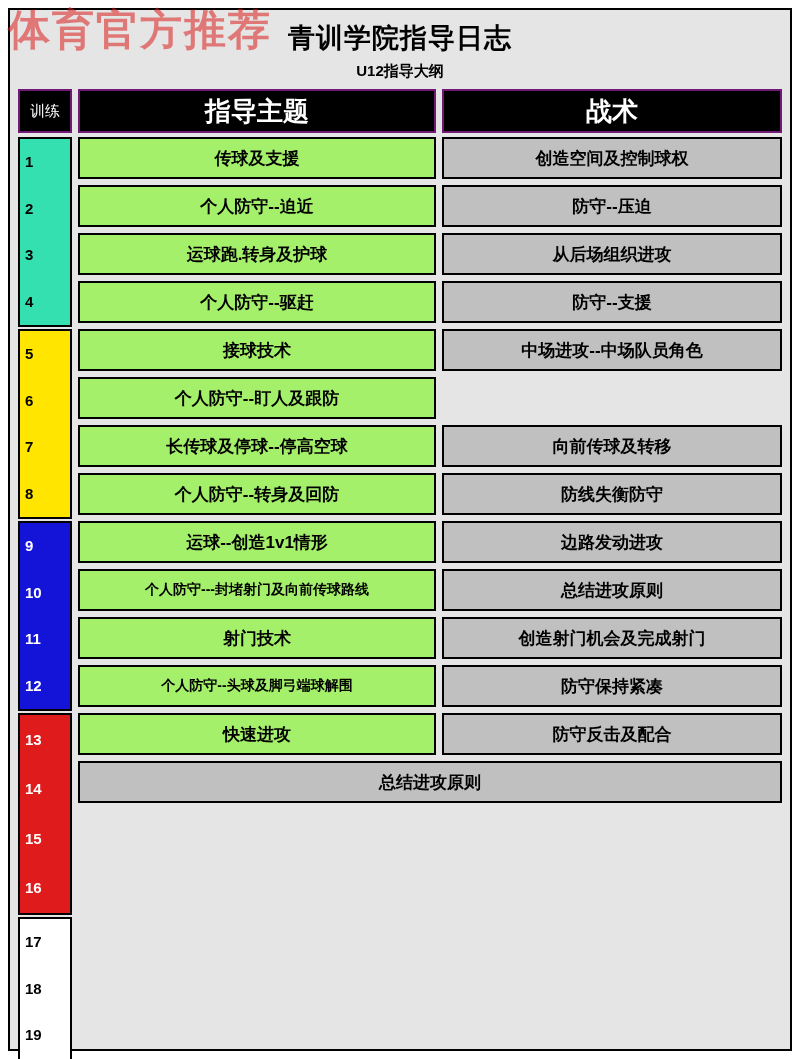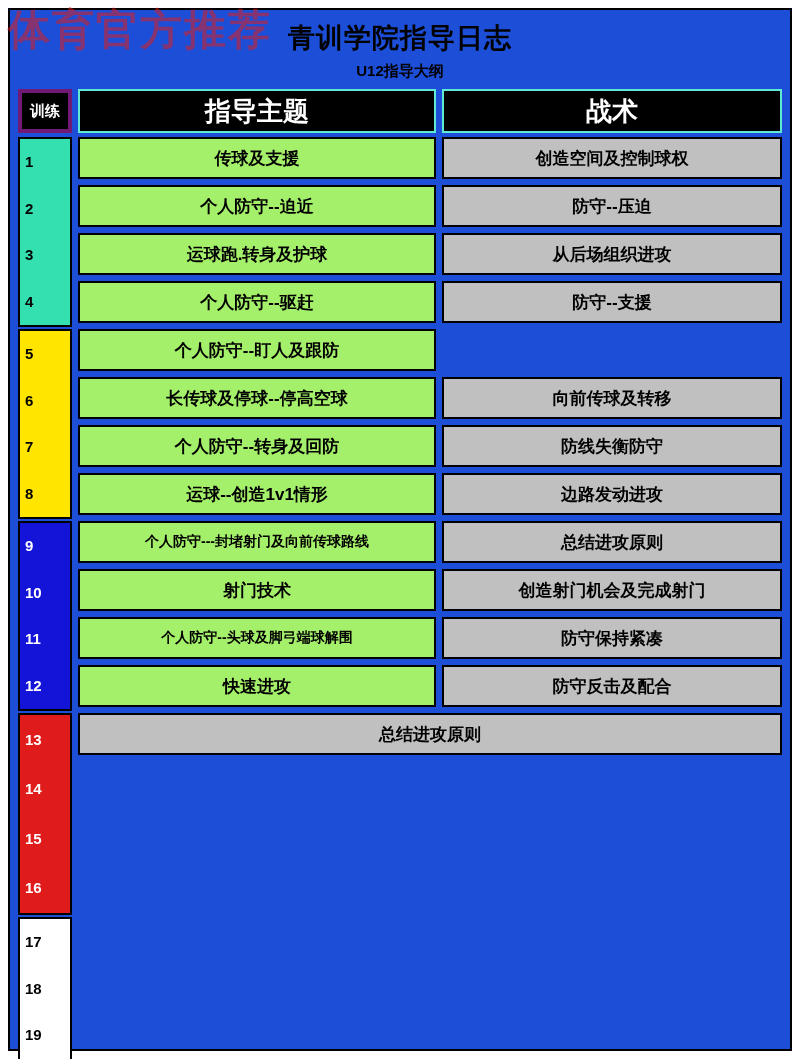--- a/index.html
+++ b/index.html
@@ -29,21 +29,21 @@
     pointer-events: none;
     white-space: nowrap;
   }
 
   .sheet {
     position: absolute;
     left: 8px;
     top: 8px;
     width: 784px;
     height: 1043px;
-    background: #1d4ed8;
+    background: #e5e5e5;
     border: 2px solid #000;
     box-sizing: border-box;
   }
 
   
   .header {
     text-align: center;
     padding-top: 10px;
     padding-bottom: 6px;
   }
@@ -65,32 +65,32 @@
     display: flex;
     align-items: stretch;
     padding: 0 8px;
     gap: 6px;
     margin-top: 2px;
   }
   .ch-num {
     width: 54px;
     background: #000;
     color: #fff;
-    border: 4px solid #701a75;
+    border: 2px solid #701a75;
     display: flex;
     align-items: center;
     justify-content: center;
     font-size: 15px;
-    font-weight: 700;
+    font-weight: 400;
     box-sizing: border-box;
   }
   .ch-topic, .ch-tactic {
     background: #000;
     color: #fff;
-    border: 2px solid #5eead4;
+    border: 2px solid #701a75;
     display: flex;
     align-items: center;
     justify-content: center;
     font-size: 26px;
     font-weight: 700;
     height: 44px;
     box-sizing: border-box;
   }
   .ch-topic { width: 358px; }
   .ch-tactic { flex: 1; }
@@ -218,20 +218,24 @@
         </div>
         <div class="row">
           <div class="cell topic">运球跑.转身及护球</div>
           <div class="cell tactic">从后场组织进攻</div>
         </div>
         <div class="row">
           <div class="cell topic">个人防守--驱赶</div>
           <div class="cell tactic">防守--支援</div>
         </div>
         <div class="row">
+          <div class="cell topic">接球技术</div>
+          <div class="cell tactic">中场进攻--中场队员角色</div>
+        </div>
+        <div class="row">
           <div class="cell topic">个人防守--盯人及跟防</div>
         </div>
         <div class="row">
           <div class="cell topic">长传球及停球--停高空球</div>
           <div class="cell tactic">向前传球及转移</div>
         </div>
         <div class="row">
           <div class="cell topic">个人防守--转身及回防</div>
           <div class="cell tactic">防线失衡防守</div>
         </div>

